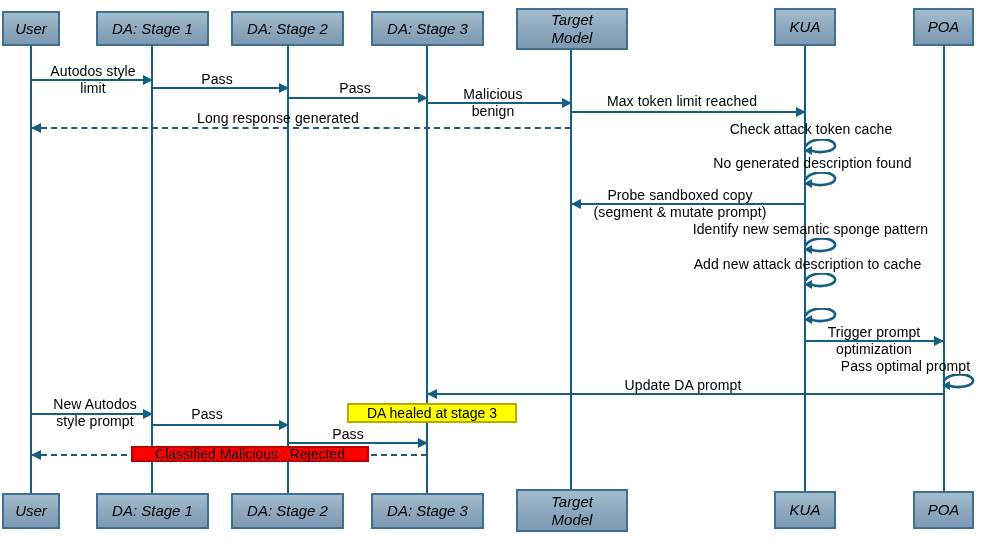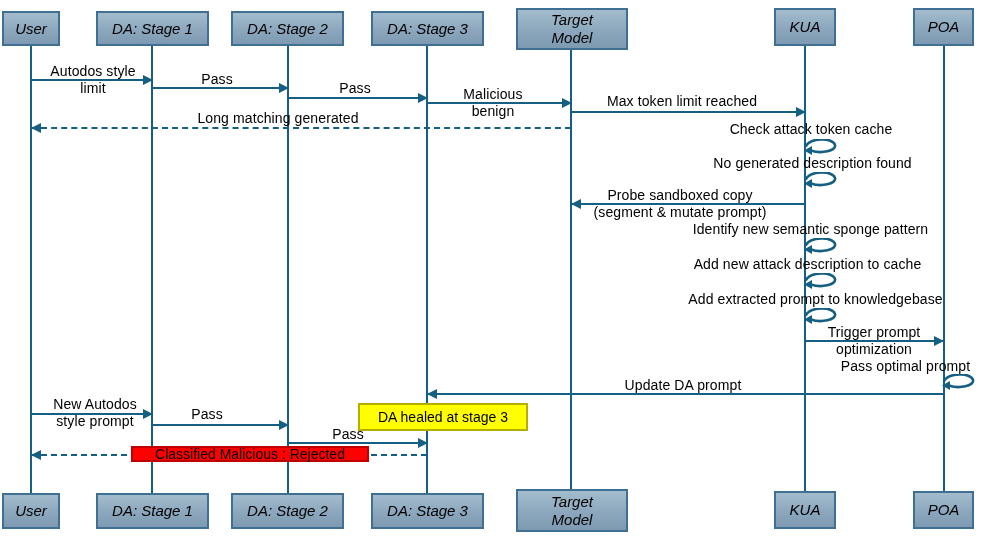--- a/index.html
+++ b/index.html
@@ -112,36 +112,35 @@
   <div class="msg dashed" style="left:31px;top:454px;width:396px"></div>
   <div class="al" style="left:31px;top:450px"></div>
 
   <div class="ml two" style="left:38px;top:63px;width:110px">Autodos style
 limit</div>
   <div class="ml" style="left:187px;top:72px;width:60px">Pass</div>
   <div class="ml" style="left:325px;top:81px;width:60px">Pass</div>
   <div class="ml two" style="left:443px;top:86px;width:100px">Malicious
 benign</div>
   <div class="ml" style="left:577px;top:94px;width:210px">Max token limit reached</div>
-  <div class="ml" style="left:178px;top:111px;width:200px">Long matching generated</div>
+  <div class="ml" style="left:178px;top:111px;width:200px">Long response generated</div>
   <div class="ml two" style="left:580px;top:187px;width:200px">Probe sandboxed copy
 (segment &amp; mutate prompt)</div>
   <div class="ml two" style="left:814px;top:324px;width:120px">Trigger prompt
 optimization</div>
   <div class="ml" style="left:603px;top:378px;width:160px">Update DA prompt</div>
   <div class="ml two" style="left:42px;top:396px;width:106px">New Autodos
 style prompt</div>
   <div class="ml" style="left:177px;top:407px;width:60px">Pass</div>
   <div class="ml" style="left:318px;top:427px;width:60px">Pass</div>
 
   <div class="ml" style="left:711px;top:122px;width:200px">Check attack token cache</div>
   <div class="ml" style="left:695px;top:156px;width:235px">No generated description found</div>
   <div class="ml" style="left:668px;top:222px;width:285px">Identify new semantic sponge pattern</div>
   <div class="ml" style="left:670px;top:257px;width:275px">Add new attack description to cache</div>
-  <div class="ml" style="left:668px;top:292px;width:295px">Add extracted prompt to knowledgebase</div>
   <div class="ml" style="left:823px;top:359px;width:165px">Pass optimal prompt</div>
 
   <svg class="loop" style="left:804px;top:139px" width="34" height="17" viewBox="0 0 34 17">
       <use href="#loopArrow"></use>
     </svg>
   <svg class="loop" style="left:804px;top:172px" width="34" height="17" viewBox="0 0 34 17">
       <use href="#loopArrow"></use>
     </svg>
   <svg class="loop" style="left:804px;top:238px" width="34" height="17" viewBox="0 0 34 17">
       <use href="#loopArrow"></use>
@@ -149,20 +148,20 @@
   <svg class="loop" style="left:804px;top:273px" width="34" height="17" viewBox="0 0 34 17">
       <use href="#loopArrow"></use>
     </svg>
   <svg class="loop" style="left:804px;top:308px" width="34" height="17" viewBox="0 0 34 17">
       <use href="#loopArrow"></use>
     </svg>
   <svg class="loop" style="left:942px;top:374px" width="34" height="17" viewBox="0 0 34 17">
       <use href="#loopArrow"></use>
     </svg>
 
-  <div class="note note-yellow" style="left:358px;top:403px;width:170px;height:28px">
+  <div class="note note-yellow" style="left:347px;top:403px;width:170px;height:20px">
       <span>DA healed at stage 3</span>
     </div>
   <div class="note note-red" style="left:131px;top:446px;width:238px;height:16px">
       <span>Classified Malicious : Rejected</span>
     </div>
 
 </div>
 
 </body></html>

